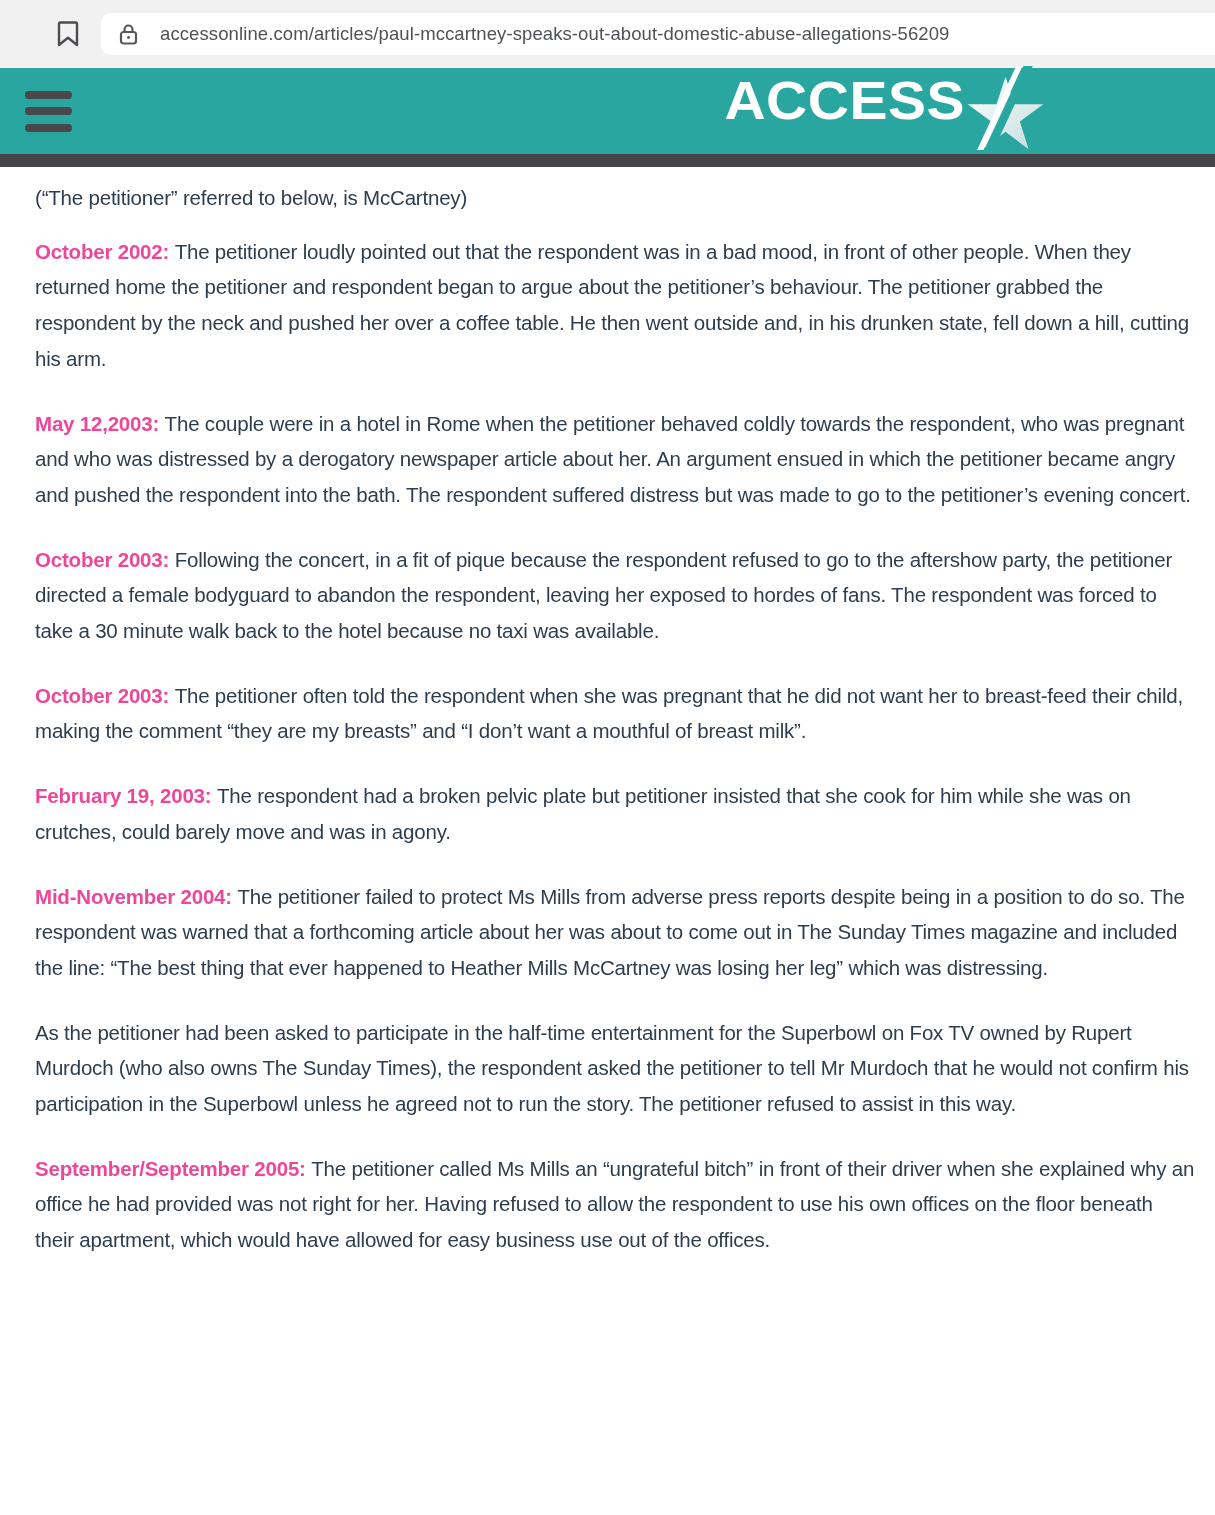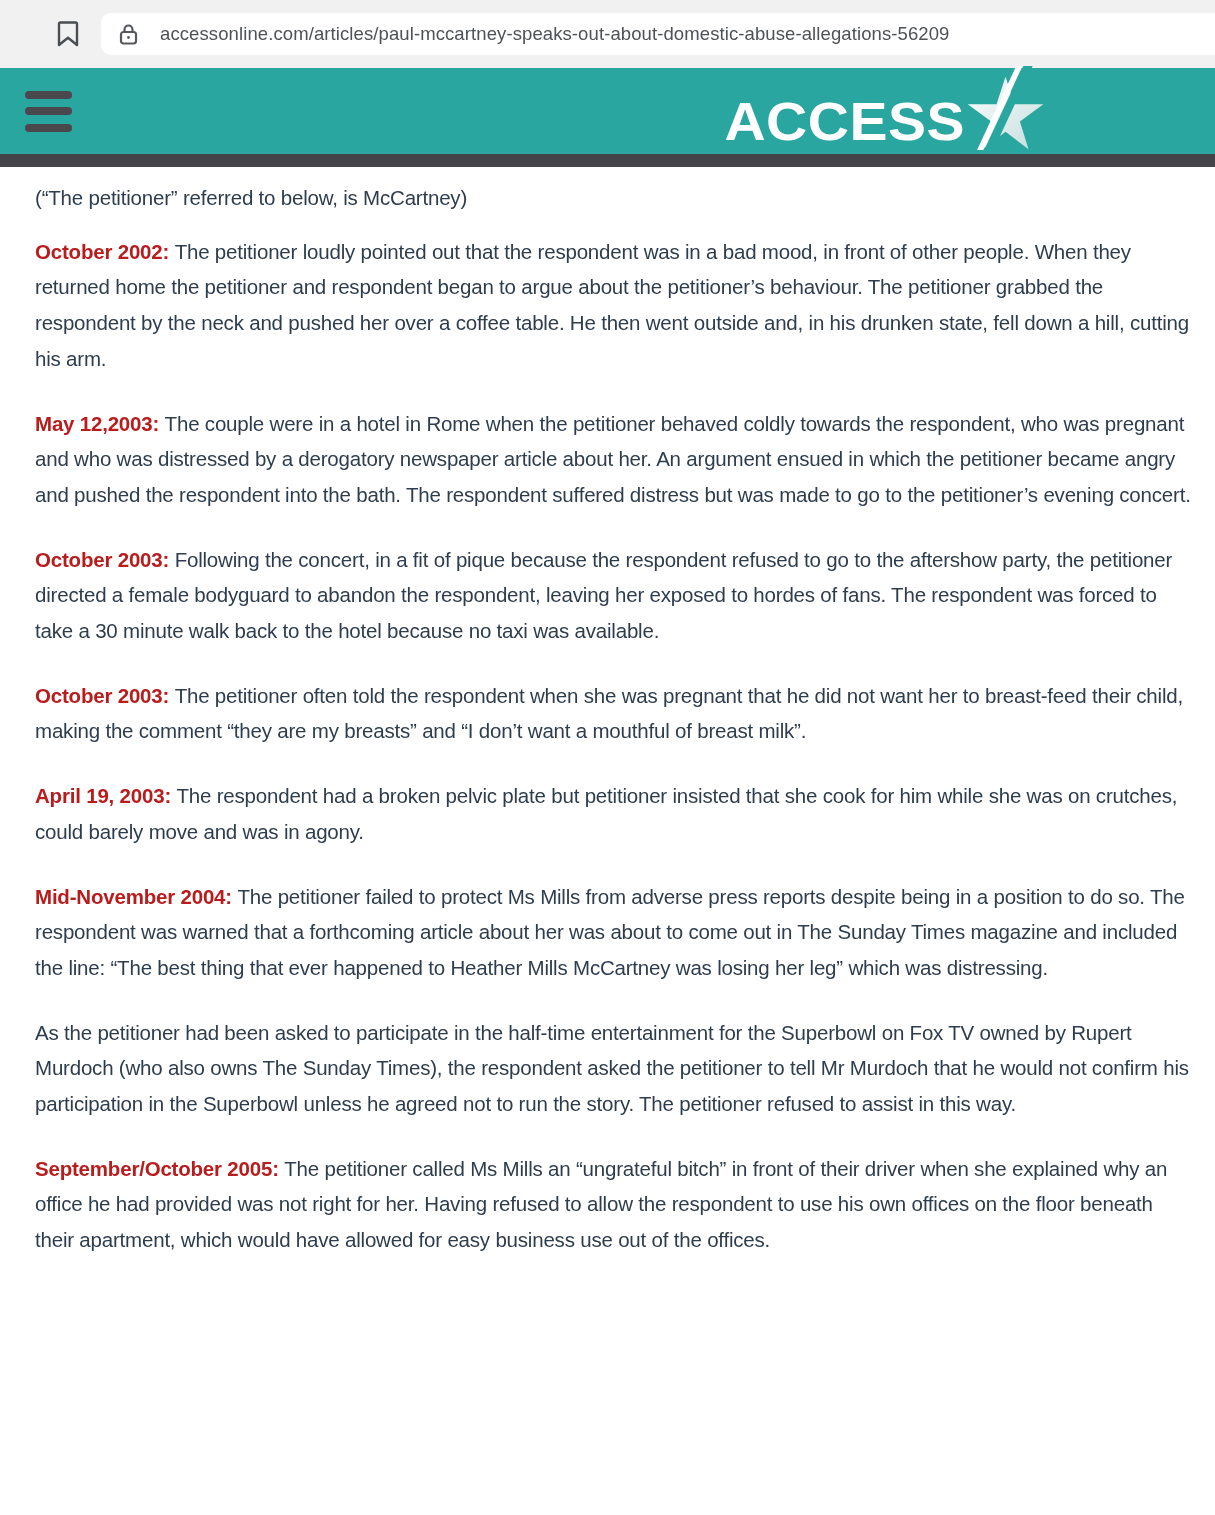--- a/index.html
+++ b/index.html
@@ -72,21 +72,21 @@
   .hamburger span {
     display: block;
     height: 8px;
     width: 100%;
     border-radius: 4px;
     background: #4a484d;
   }
   .logo {
     margin-right: 168px;
     display: flex;
-    align-items: flex-end;
+    align-items: flex-start;
     cursor: pointer;
   }
   .logo-text {
     color: #ffffff;
     font-size: 57px;
     font-weight: 700;
     letter-spacing: 0.5px;
     text-transform: uppercase;
     line-height: 1;
     transform: scaleY(0.95);
@@ -102,21 +102,21 @@
   .content {
     padding: 13px 18px 0 18px;
     color: #2e3d4d;
     font-size: 20.5px;
     line-height: 35.7px;
     letter-spacing: -0.2px;
     margin-left: 17px;
   }
   .content p { margin: 0 0 29px 0; }
   .content .intro { margin-bottom: 18px; }
-  .content strong { font-weight: 700; color: #b91c1c; }
+  .content strong { font-weight: 700; color: #ec4899; }
 </style>
 </head>
 <body>
 
 <div class="browser-bar">
   <button class="bookmark-btn">
     <svg width="22" height="28" viewBox="0 0 22 28">
       <path d="M3.5 2.5 h15 a1.5 1.5 0 0 1 1.5 1.5 v21 l-9 -7.3 -9 7.3 v-21 a1.5 1.5 0 0 1 1.5 -1.5 z" fill="none" stroke="#4a4d51" stroke-width="2.4" stroke-linejoin="round"></path>
     </svg>
   </button>
@@ -157,18 +157,18 @@
 </header>
 <div class="header-strip"></div>
 
 <main class="content">
   <p class="intro">(“The petitioner” referred to below, is McCartney)</p>
   <div id="paragraphs">
       <p><strong>October 2002: </strong>The petitioner loudly pointed out that the respondent was in a bad mood, in front of other people. When they returned home the petitioner and respondent began to argue about the petitioner’s behaviour. The petitioner grabbed the respondent by the neck and pushed her over a coffee table. He then went outside and, in his drunken state, fell down a hill, cutting his arm.</p>
       <p><strong>May 12,2003: </strong>The couple were in a hotel in Rome when the petitioner behaved coldly towards the respondent, who was pregnant and who was distressed by a derogatory newspaper article about her. An argument ensued in which the petitioner became angry and pushed the respondent into the bath. The respondent suffered distress but was made to go to the petitioner’s evening concert.</p>
       <p><strong>October 2003: </strong>Following the concert, in a fit of pique because the respondent refused to go to the aftershow party, the petitioner directed a female bodyguard to abandon the respondent, leaving her exposed to hordes of fans. The respondent was forced to take a 30 minute walk back to the hotel because no taxi was available.</p>
       <p><strong>October 2003: </strong>The petitioner often told the respondent when she was pregnant that he did not want her to breast-feed their child, making the comment “they are my breasts” and “I don’t want a mouthful of breast milk”.</p>
-      <p><strong>April 19, 2003: </strong>The respondent had a broken pelvic plate but petitioner insisted that she cook for him while she was on crutches, could barely move and was in agony.</p>
+      <p><strong>February 19, 2003: </strong>The respondent had a broken pelvic plate but petitioner insisted that she cook for him while she was on crutches, could barely move and was in agony.</p>
       <p><strong>Mid-November 2004: </strong>The petitioner failed to protect Ms Mills from adverse press reports despite being in a position to do so. The respondent was warned that a forthcoming article about her was about to come out in The Sunday Times magazine and included the line: “The best thing that ever happened to Heather Mills McCartney was losing her leg” which was distressing.</p>
       <p>As the petitioner had been asked to participate in the half-time entertainment for the Superbowl on Fox TV owned by Rupert Murdoch (who also owns The Sunday Times), the respondent asked the petitioner to tell Mr Murdoch that he would not confirm his participation in the Superbowl unless he agreed not to run the story. The petitioner refused to assist in this way.</p>
-      <p><strong>September/October 2005: </strong>The petitioner called Ms Mills an “ungrateful bitch” in front of their driver when she explained why an office he had provided was not right for her. Having refused to allow the respondent to use his own offices on the floor beneath their apartment, which would have allowed for easy business use out of the offices.</p>
+      <p><strong>September/September 2005: </strong>The petitioner called Ms Mills an “ungrateful bitch” in front of their driver when she explained why an office he had provided was not right for her. Having refused to allow the respondent to use his own offices on the floor beneath their apartment, which would have allowed for easy business use out of the offices.</p>
     </div>
 </main>
 
 </body></html>

